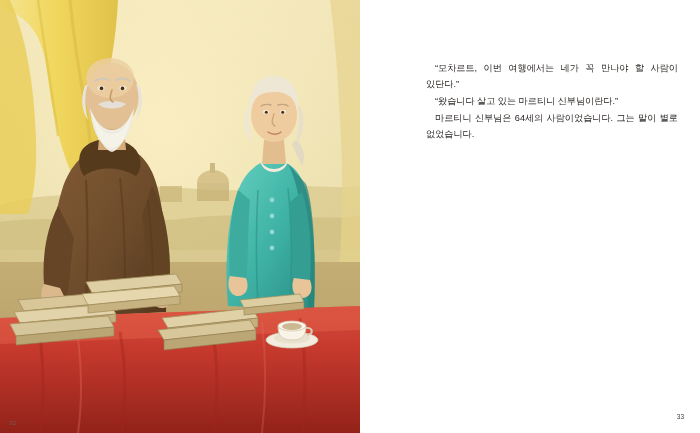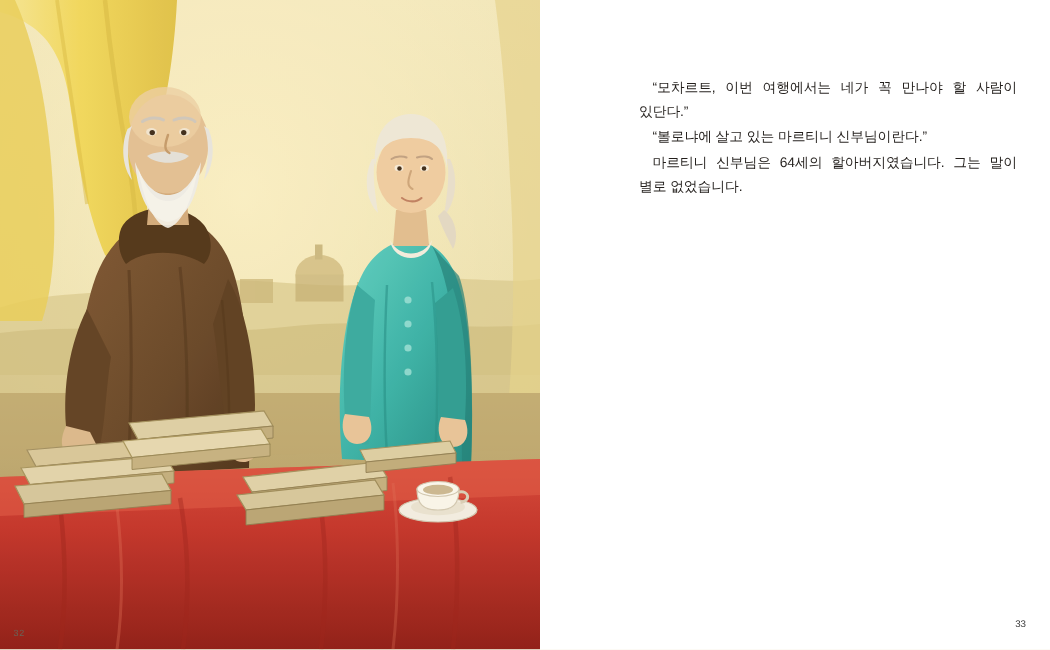--- a/index.html
+++ b/index.html
@@ -49,21 +49,21 @@
   
   .page-right {
     position: relative;
     width: 340px;
     height: 433px;
     background: #ffffff;
   }
   .text-block {
     position: absolute;
     left: 66px;
-    top: 50px;
+    top: 60px;
     width: 252px;
   }
   .text-block p {
     margin: 0 0 0.5px 0;
     font-size: 9.2px;
     line-height: 16.2px;
     color: #231f1c;
     text-align: justify;
     text-justify: inter-character;
     letter-spacing: -0.05px;
@@ -291,19 +291,19 @@
 
         <rect x="0" y="0" width="360" height="433" fill="#f0c96a" opacity="0.05"></rect>
       </svg>
     </div>
     <div class="page-number-left">32</div>
   </div>
 
   <div class="page-right">
     <div class="text-block">
       <p class="quote">“모차르트, 이번 여행에서는 네가 꼭 만나야 할 사람이 있단다.”</p>
-      <p class="quote">“볼로냐에 살고 있는 마르티니 신부님이란다.”</p>
-      <p class="indent">마르티니 신부님은 64세의 할아버지였습니다. 그는 말이 별로 없었습니다.</p>
+      <p class="quote">“왔습니다 살고 있는 마르티니 신부님이란다.”</p>
+      <p class="indent">마르티니 신부님은 64세의 사람이었습니다. 그는 말이 별로 없었습니다.</p>
     </div>
     <div class="page-number-right">33</div>
   </div>
 
 </div>
 
 </body></html>

